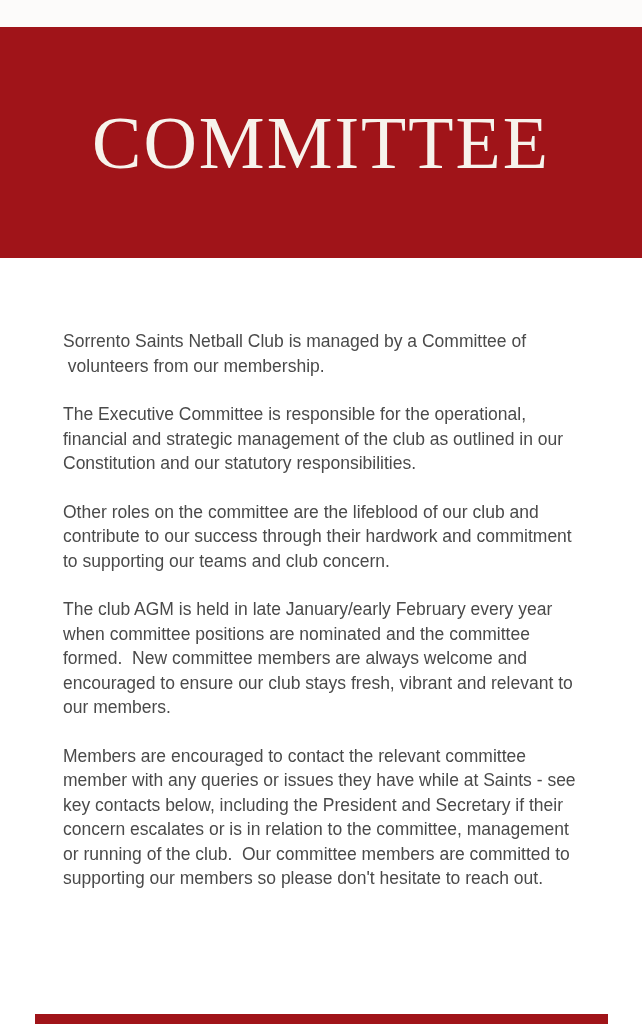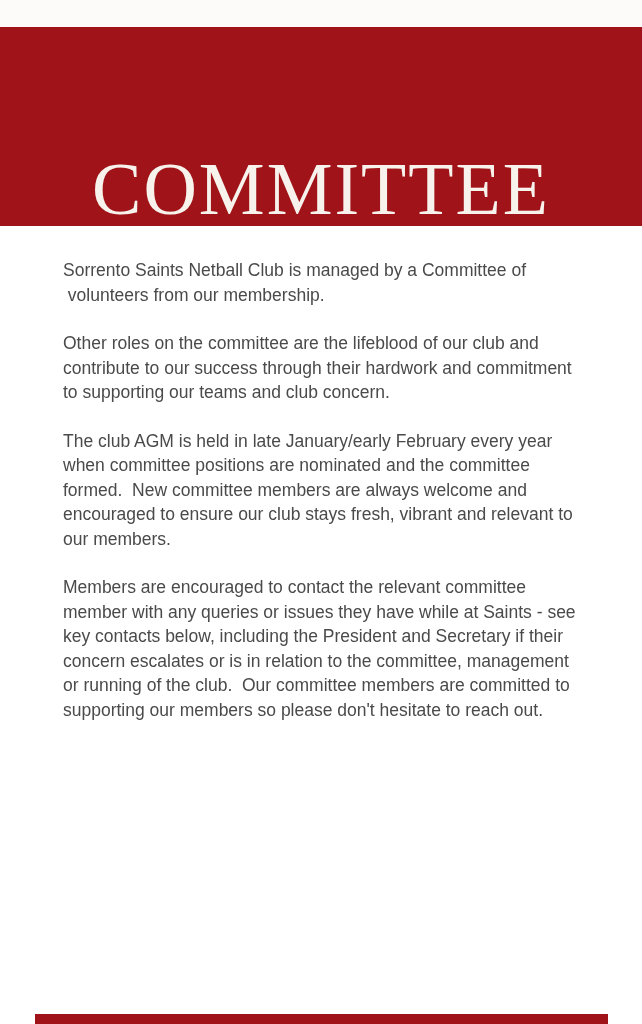--- a/index.html
+++ b/index.html
@@ -19,37 +19,37 @@
     width: 642px;
     height: 1024px;
     background: var(--page-bg);
     overflow: hidden;
   }
   .top-strip {
     height: 27px;
     background: #FCFBFA;
   }
   .banner {
-    height: 199px;
+    height: 231px;
     background: var(--accent);
     display: flex;
-    align-items: flex-end;
+    align-items: center;
     justify-content: center;
   }
   .banner-title {
     font-family: "Liberation Serif", "DejaVu Serif", serif;
     font-weight: normal;
     font-size: 74px;
     letter-spacing: 2px;
     color: var(--headline);
     line-height: 1;
     text-align: center;
   }
   .content {
-    padding: 32px 30px 0 63px;
+    padding: 71px 30px 0 63px;
   }
   .content p {
     font-size: 17.5px;
     line-height: 24.5px;
     color: var(--body-text);
     white-space: pre-line;
     margin-bottom: 24px;
   }
   .bottom-bar {
     position: absolute;
@@ -67,20 +67,23 @@
 
   <div class="top-strip"></div>
 
   <div class="banner">
     <div class="banner-title">COMMITTEE</div>
   </div>
 
   <div class="content">
     <p>Sorrento Saints Netball Club is managed by a Committee of
 &nbsp;volunteers from our membership.</p>
+    <p>The Executive Committee is responsible for the operational,
+financial and strategic management of the club as outlined in our
+Constitution and our statutory responsibilities.</p>
     <p>Other roles on the committee are the lifeblood of our club and
 contribute to our success through their hardwork and commitment
 to supporting our teams and club concern.</p>
     <p>The club AGM is held in late January/early February every year
 when committee positions are nominated and the committee
 formed.&nbsp; New committee members are always welcome and
 encouraged to ensure our club stays fresh, vibrant and relevant to
 our members.</p>
     <p>Members are encouraged to contact the relevant committee
 member with any queries or issues they have while at Saints - see

